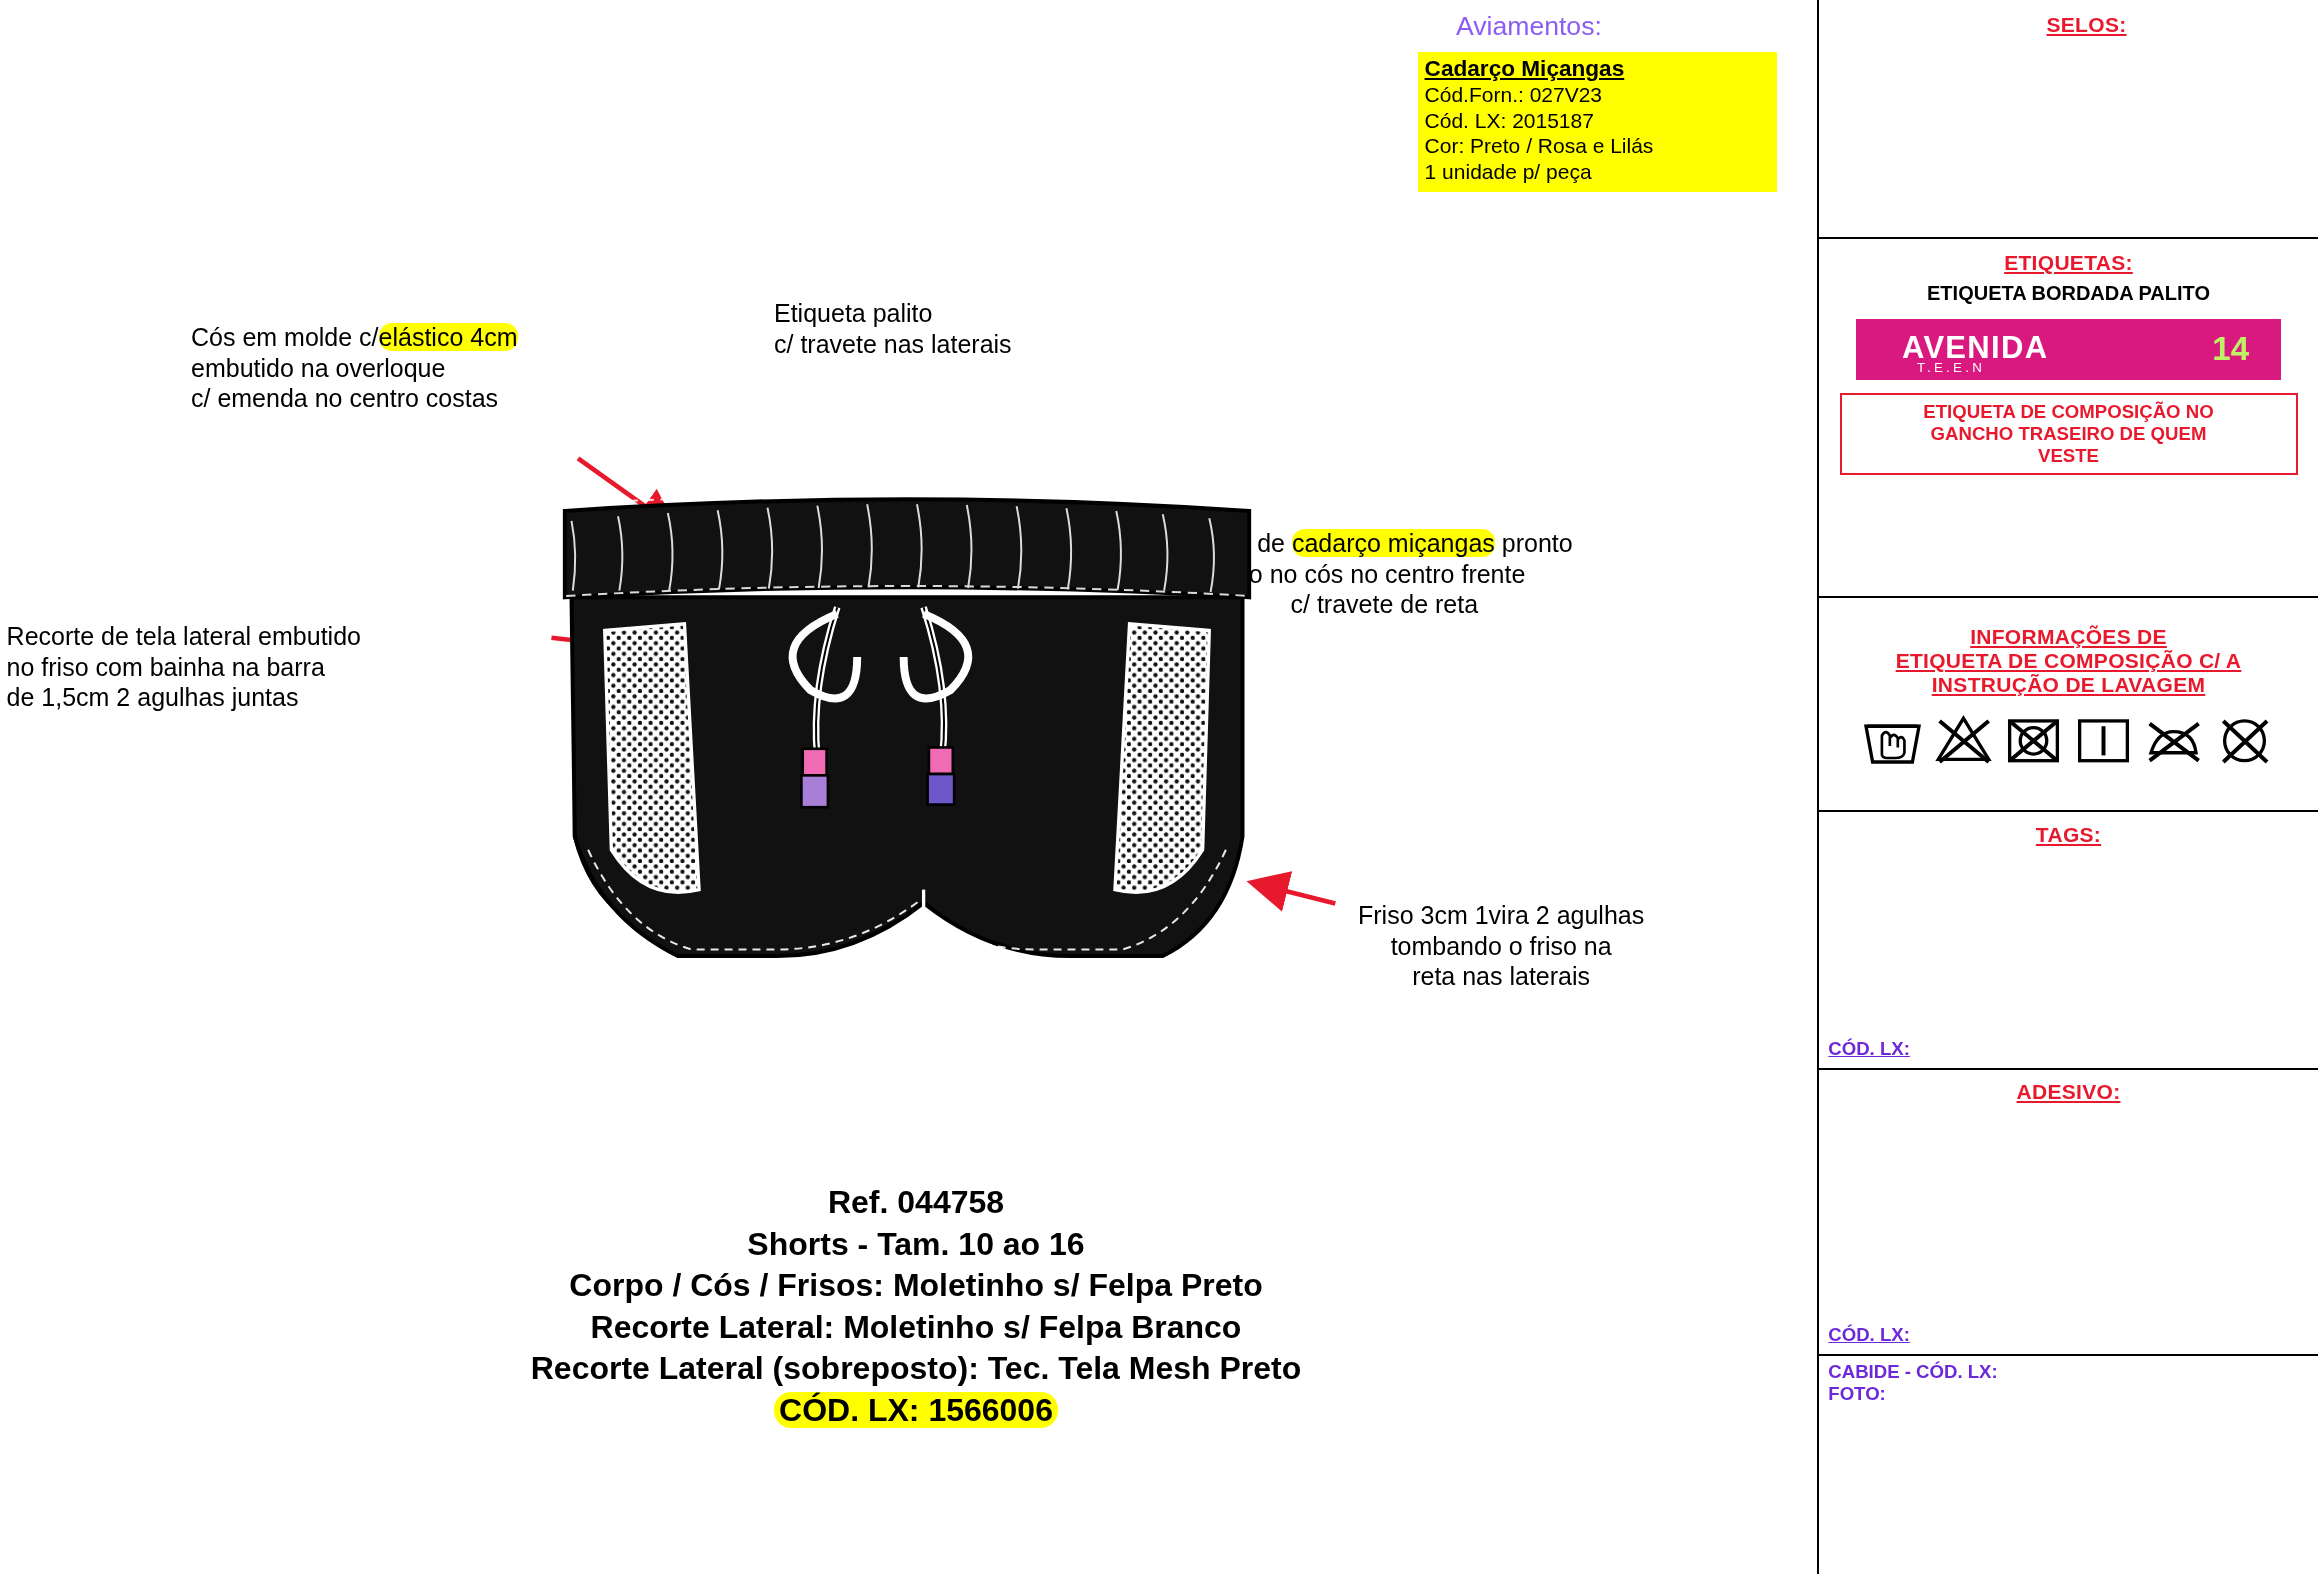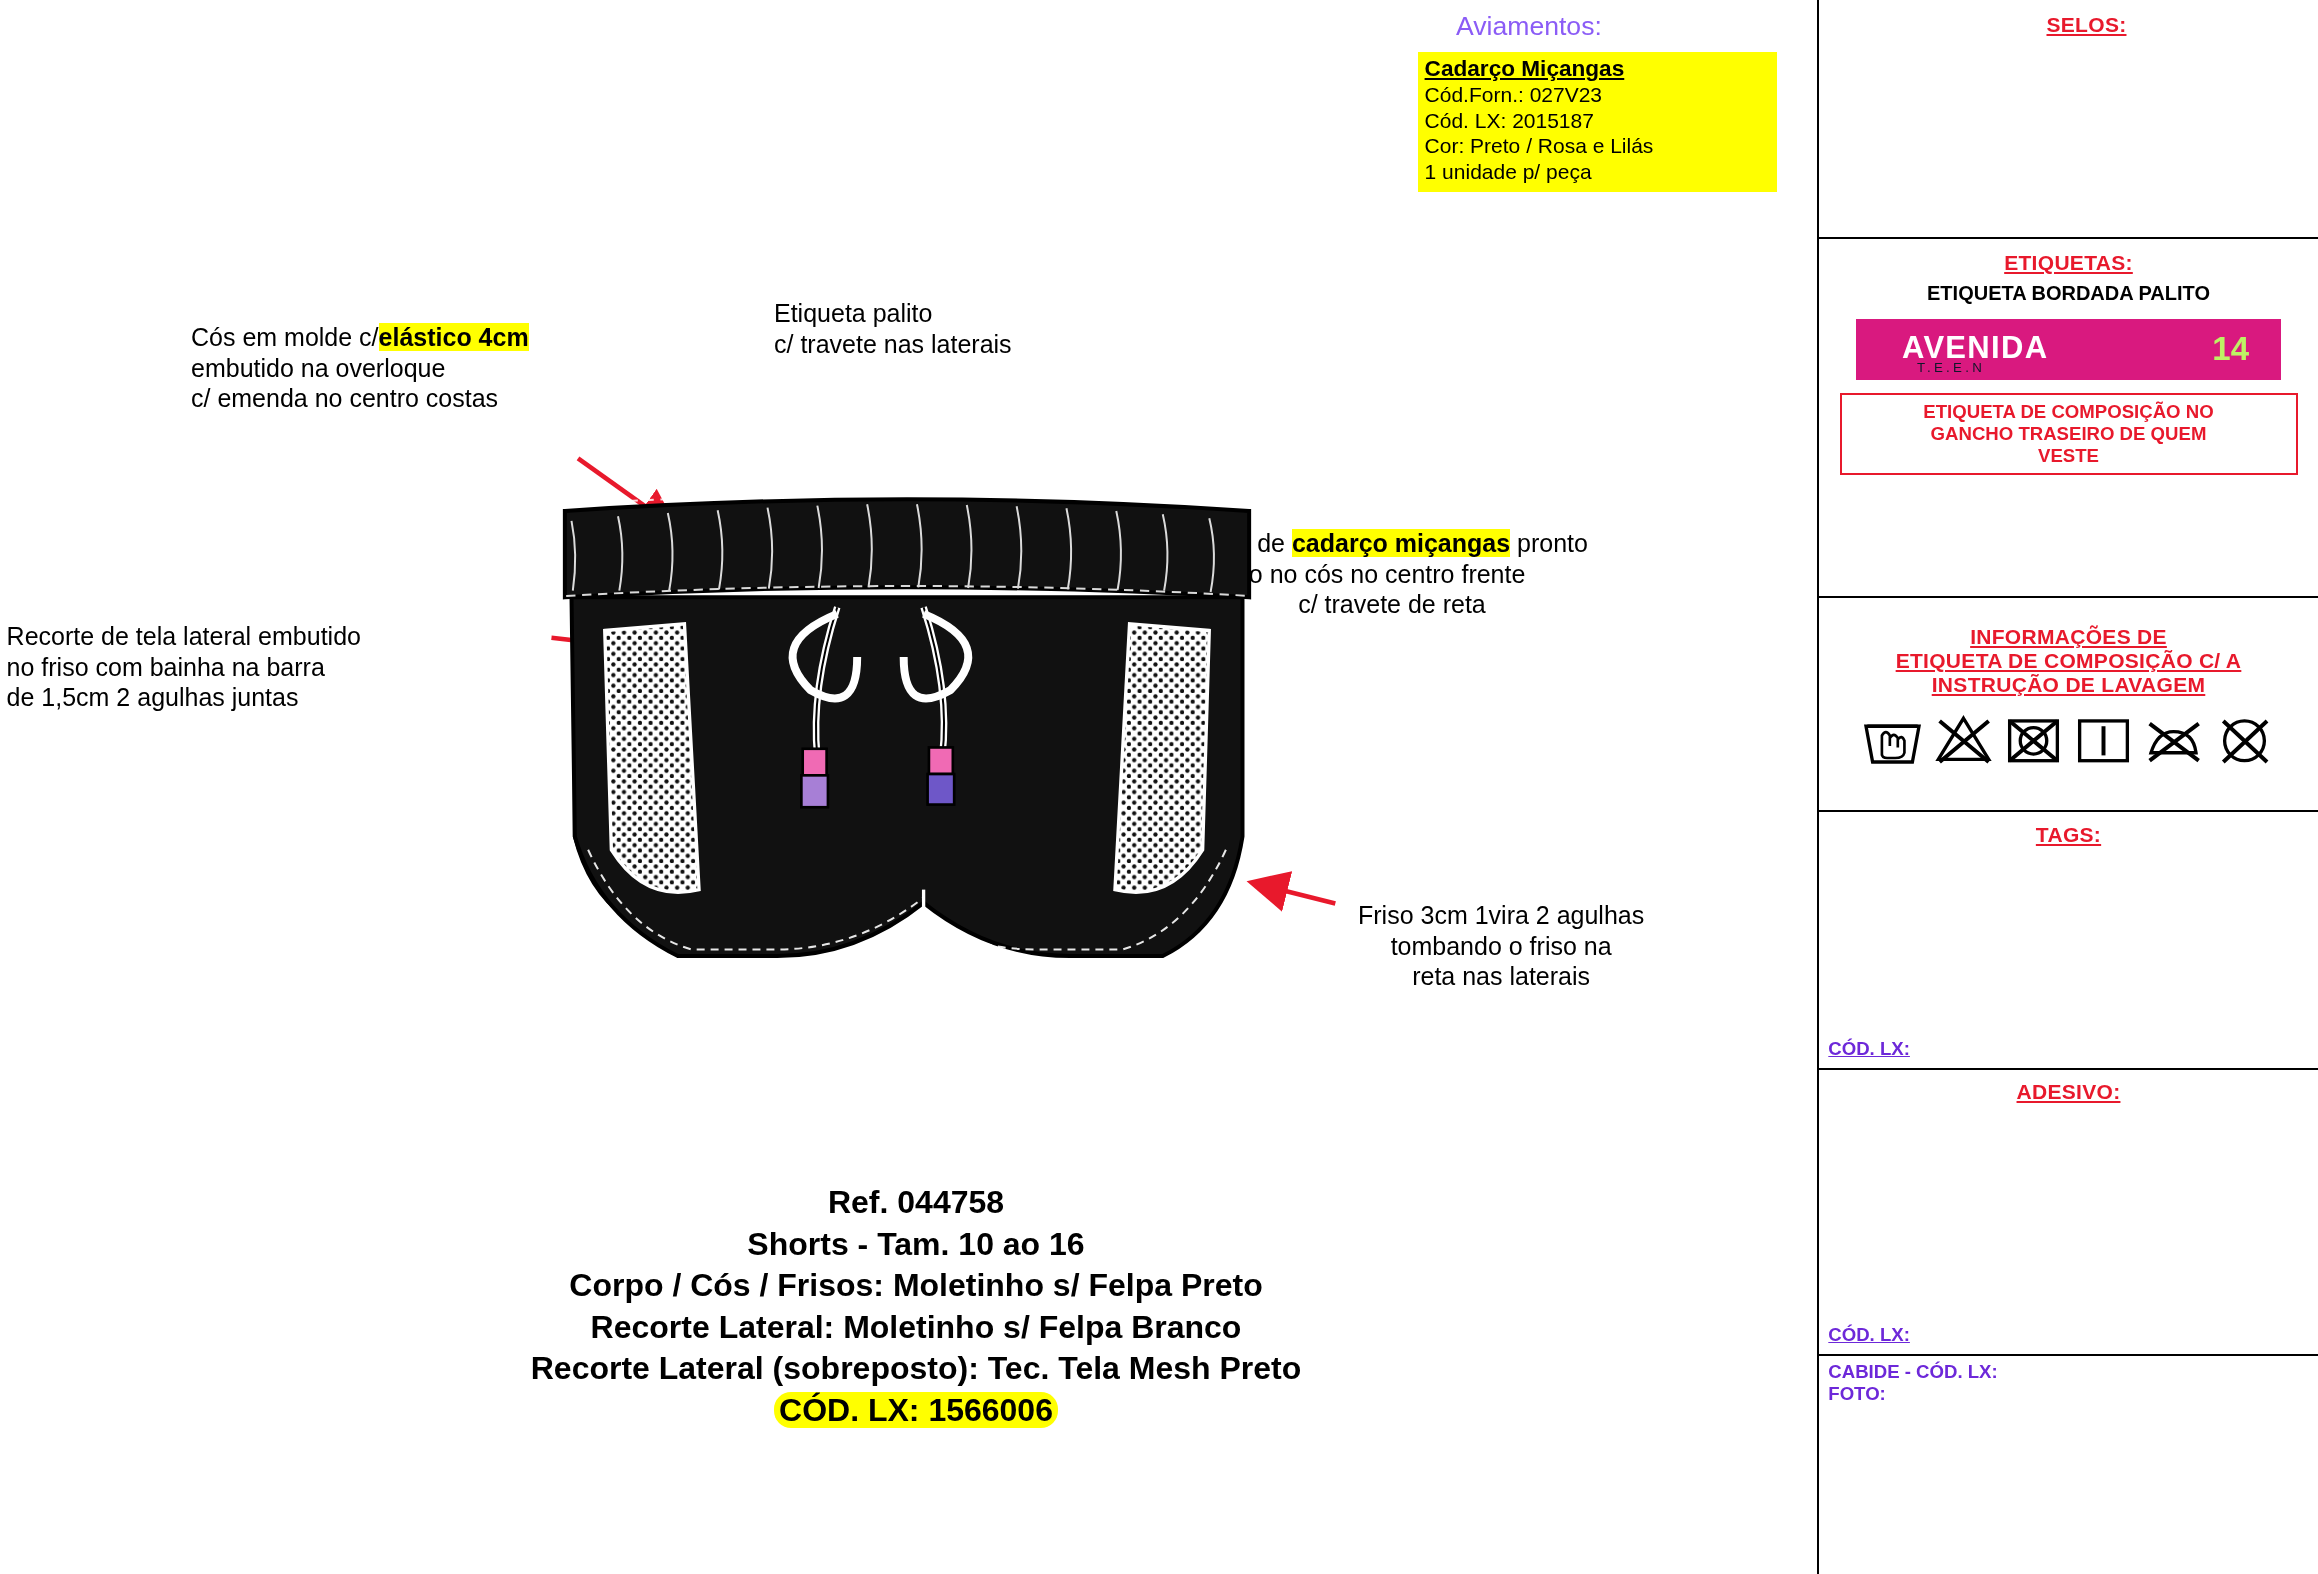--- a/index.html
+++ b/index.html
@@ -8,41 +8,41 @@
 
   
   #right-panel{position:absolute;left:1817px;top:0;width:502px;height:1575px;border-left:2.7px solid #000;box-sizing:border-box;}
   .rp-cell{position:absolute;left:0;width:499px;box-sizing:border-box;border-bottom:2.7px solid #000;}
   .rp-title{color:#e8192c;font-weight:bold;text-decoration:underline;text-align:center;font-size:21px;letter-spacing:0.3px;}
   .rp-sub{color:#000;font-weight:bold;text-align:center;font-size:20px;margin-top:6.6px;}
 
   
   .brand-label{margin:14.6px auto 0;width:425px;height:61px;background:#d9197f;position:relative;}
   .brand-name{position:absolute;left:46px;top:10.6px;color:#fff;font-weight:bold;font-size:31px;letter-spacing:1.3px;}
-  .brand-teen{position:absolute;left:61px;top:41px;color:#0f172a;font-size:13.3px;letter-spacing:3.3px;}
+  .brand-teen{position:absolute;left:61px;top:41px;color:#ffffff;font-size:13.3px;letter-spacing:3.3px;}
   .brand-size{position:absolute;right:32px;top:10.6px;color:#bef264;font-weight:bold;font-size:33px;}
 
   .comp-box{margin:13.3px auto 0;width:458px;border:2.7px solid #e8192c;box-sizing:border-box;padding:5.3px 4px 6.6px;}
   .comp-box div{color:#e8192c;font-weight:bold;text-align:center;font-size:18.6px;line-height:1.18;}
 
   .wash-row{display:flex;justify-content:center;gap:9.3px;margin-top:12px;}
   .wash-row svg{display:block;}
 
   .rp-left-label{color:#6d28d9;font-weight:bold;font-size:18.6px;text-decoration:underline;padding-left:9.3px;}
   .rp-left-label.noline{text-decoration:none;}
 
   
   #aviamentos-title{position:absolute;left:1456px;top:10.6px;font-size:26.6px;color:#8b5cf6;}
   #aviamentos-box{position:absolute;left:1418px;top:52px;width:359px;background:#ffff00;padding:4px 6.6px 8px 6.6px;box-sizing:border-box;}
   #aviamentos-box .av-head{font-weight:bold;font-size:22.6px;text-decoration:underline;}
   #aviamentos-box .av-line{font-size:21px;line-height:1.22;}
 
   
   .callout{position:absolute;font-size:25px;line-height:1.22;color:#000;}
-  .hl{background:#ffff00;font-weight:bold;}
+  .hl{background:#ffff00;font-weight:normal;border-radius:13px;}
   .nowrapline{white-space:nowrap;}
 
   
   #spec{position:absolute;left:252px;top:1182px;width:1328px;text-align:center;font-weight:bold;font-size:32px;line-height:1.30;}
   #spec .lx{background:#ffff00;padding:0 5.3px;border-radius:17px;}
 
   svg.arrows{position:absolute;left:0;top:0;width:1817px;height:1575px;pointer-events:none;}
 </style>
 </head>
 <body>

